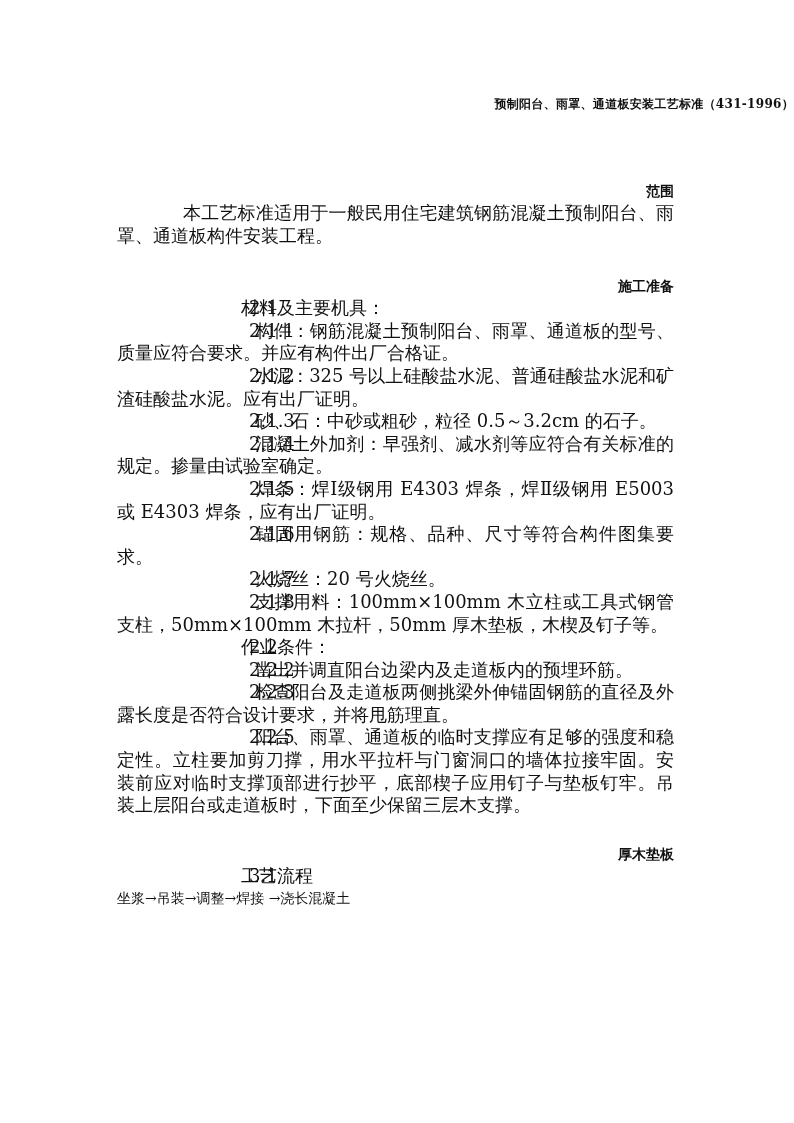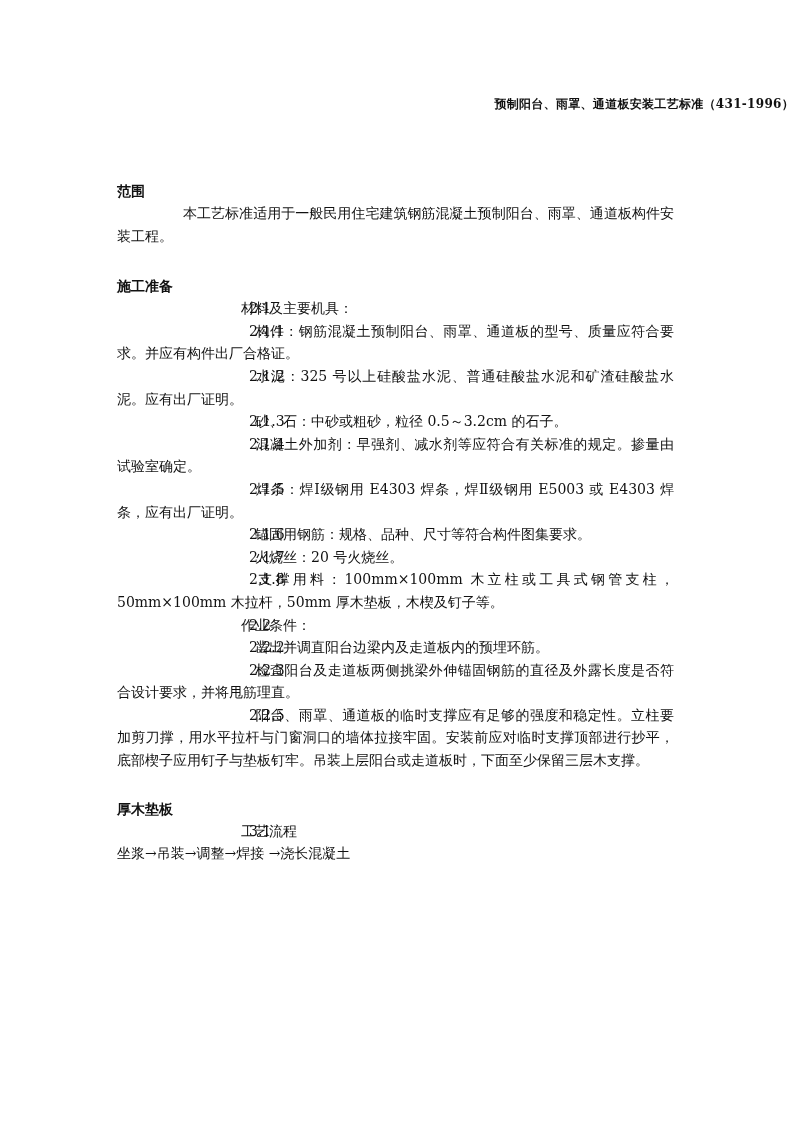--- a/index.html
+++ b/index.html
@@ -1,22 +1,22 @@
 <!DOCTYPE html>
 <html><head>
 <meta charset="utf-8">
 <style>
   html, body { margin: 0; padding: 0; background: #ffffff; }
   body { width: 794px; height: 1123px; position: relative; overflow: hidden;
          font-family: "DejaVu Serif", "Liberation Serif", serif; color: #111111; }
   .title { position: absolute; top: 96px; left: 0; width: 794px; text-align: right;
            font-size: 12px; font-weight: bold; letter-spacing: 0.3px; }
   .page { position: absolute; left: 117px; width: 557px; top: 180px; }
-  .heading { text-align: left; font-weight: bold; font-size: 14px; height: 22px; line-height: 22px; }
-  .p { font-size: 14px; line-height: 22.6px; text-align: justify; text-align-last: left; }
+  .heading { text-align: right; font-weight: bold; font-size: 14px; height: 22px; line-height: 22px; }
+  .p { font-size: 18px; line-height: 22.6px; text-align: justify; text-align-last: left; }
   .indent { text-indent: 66px; }
   .num { display: inline-block; }
   .num.w1 { width: 58px; }
   .num.w2 { width: 72px; }
   .gap-lg { height: 28px; }
   .gap-md { height: 26px; }
   .flow { font-size: 14px; line-height: 22.6px; }
 </style>
 </head>
 <body>

